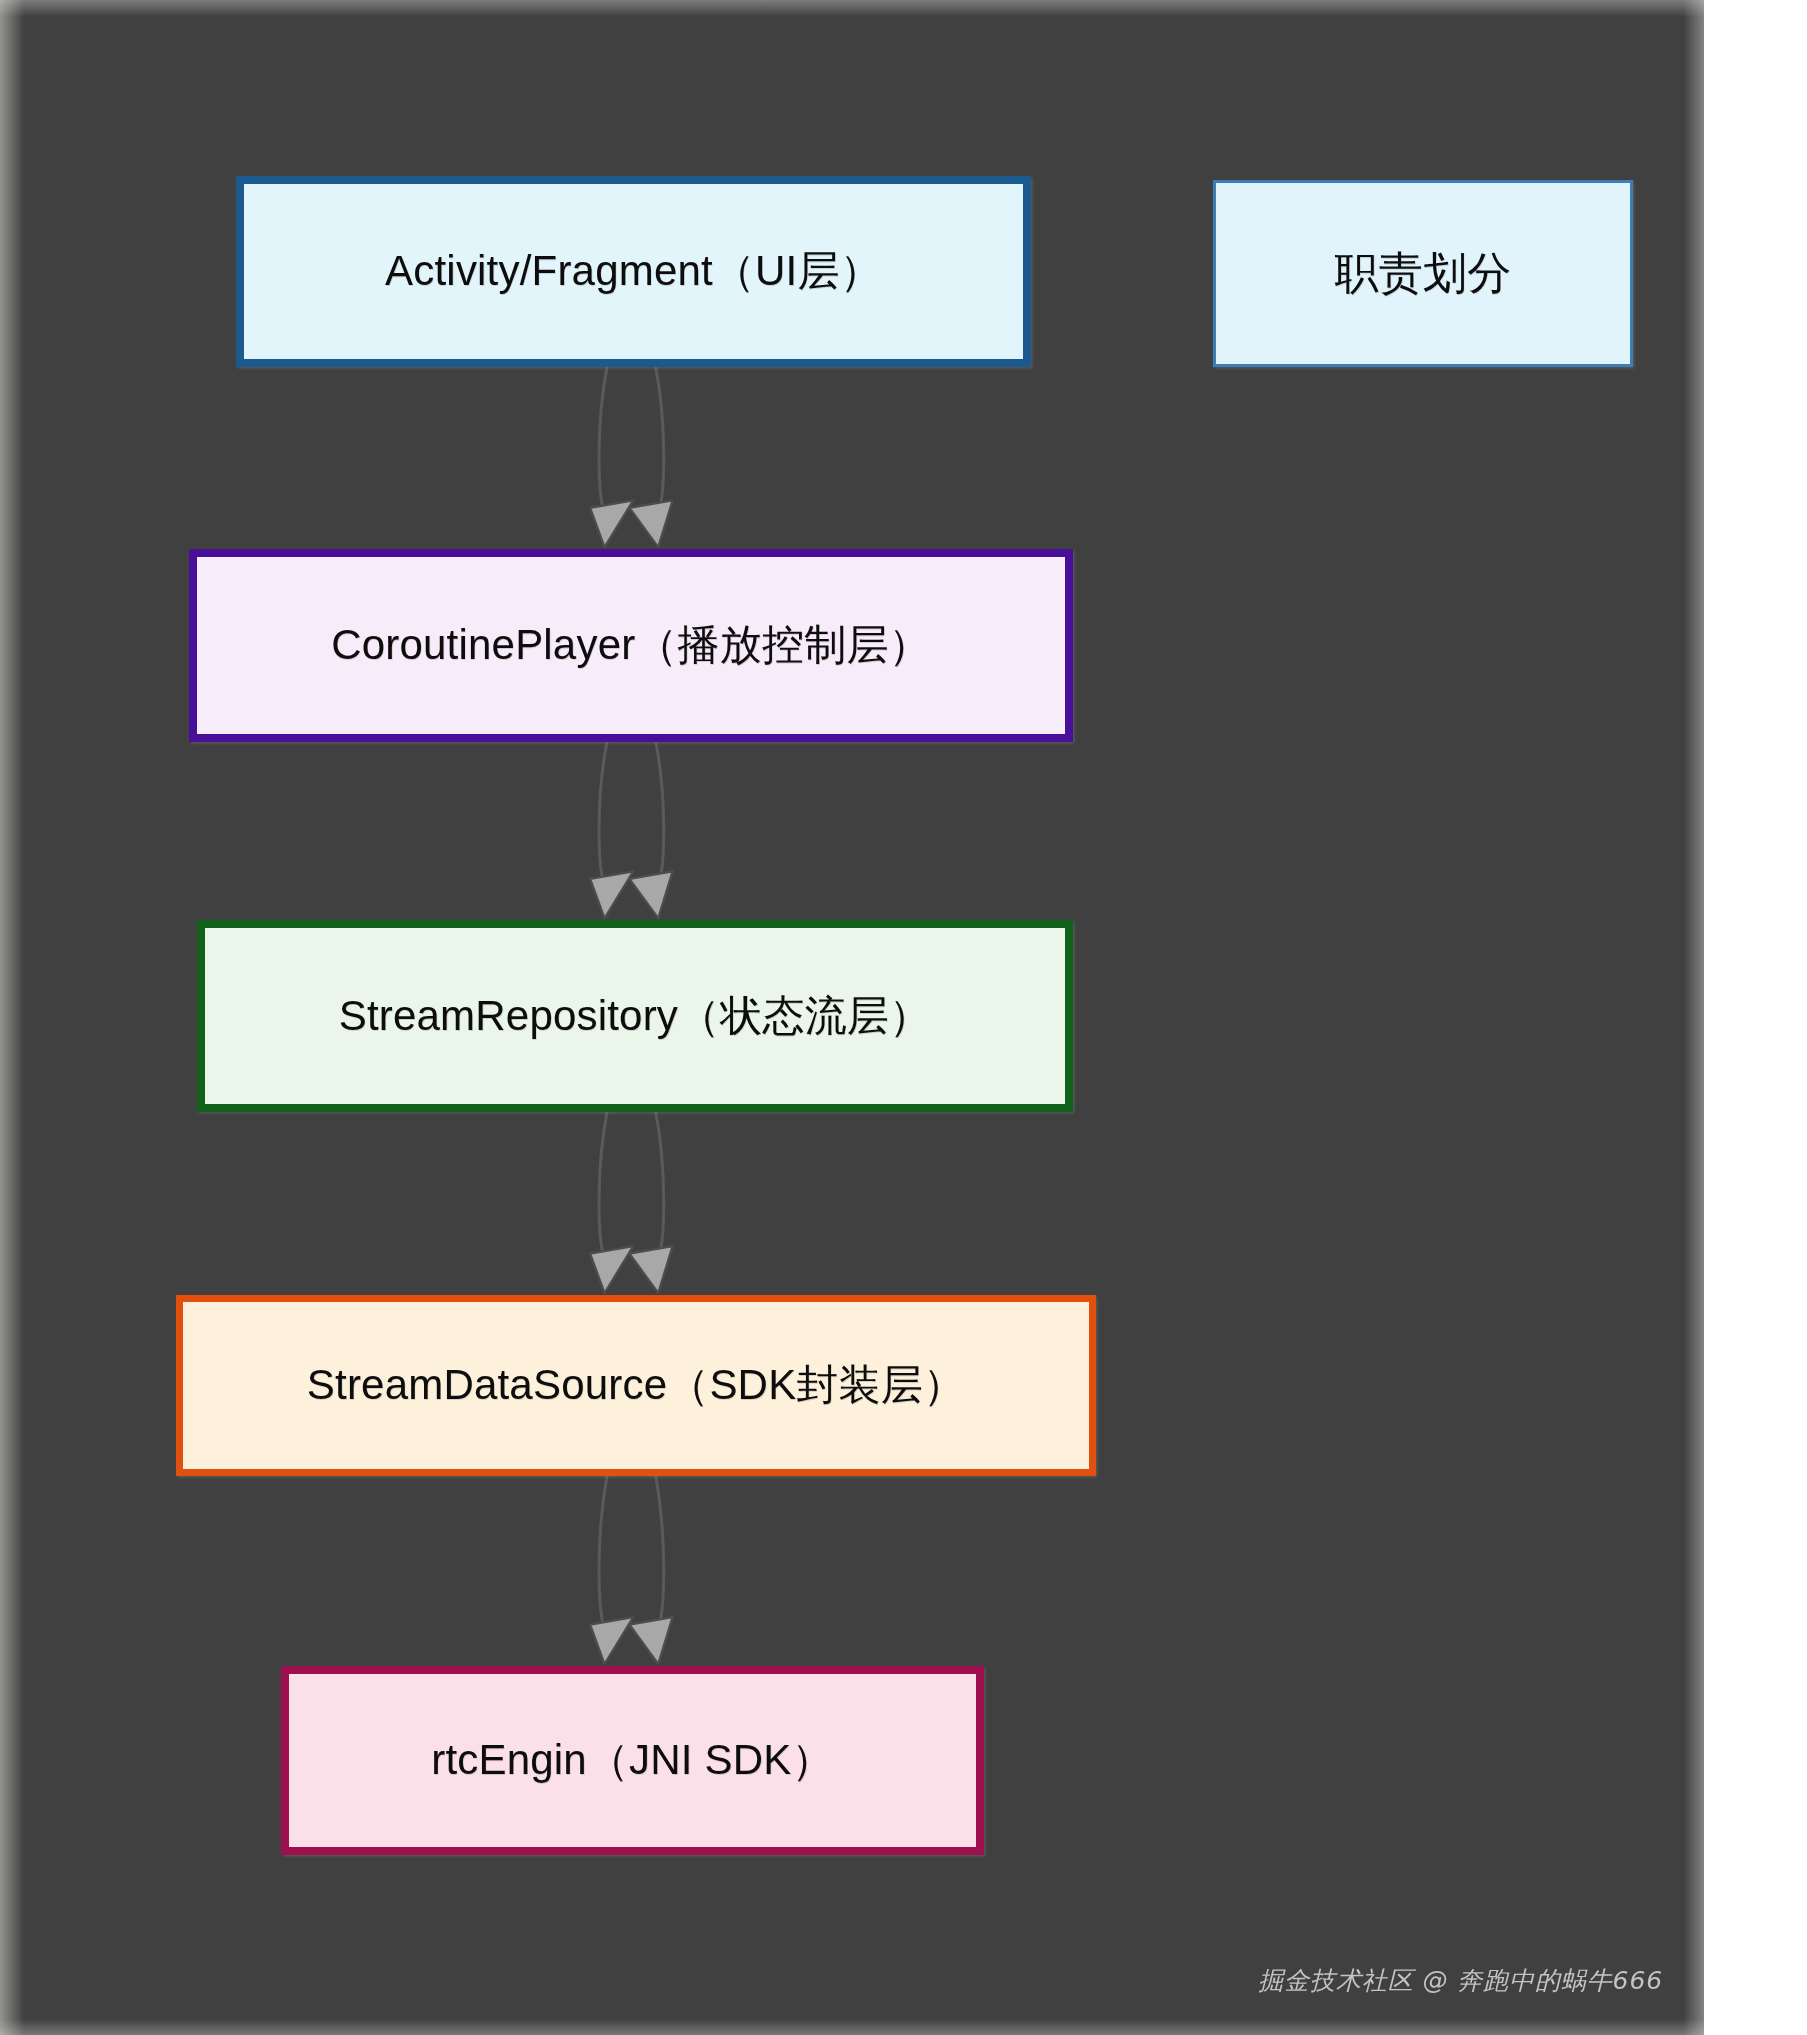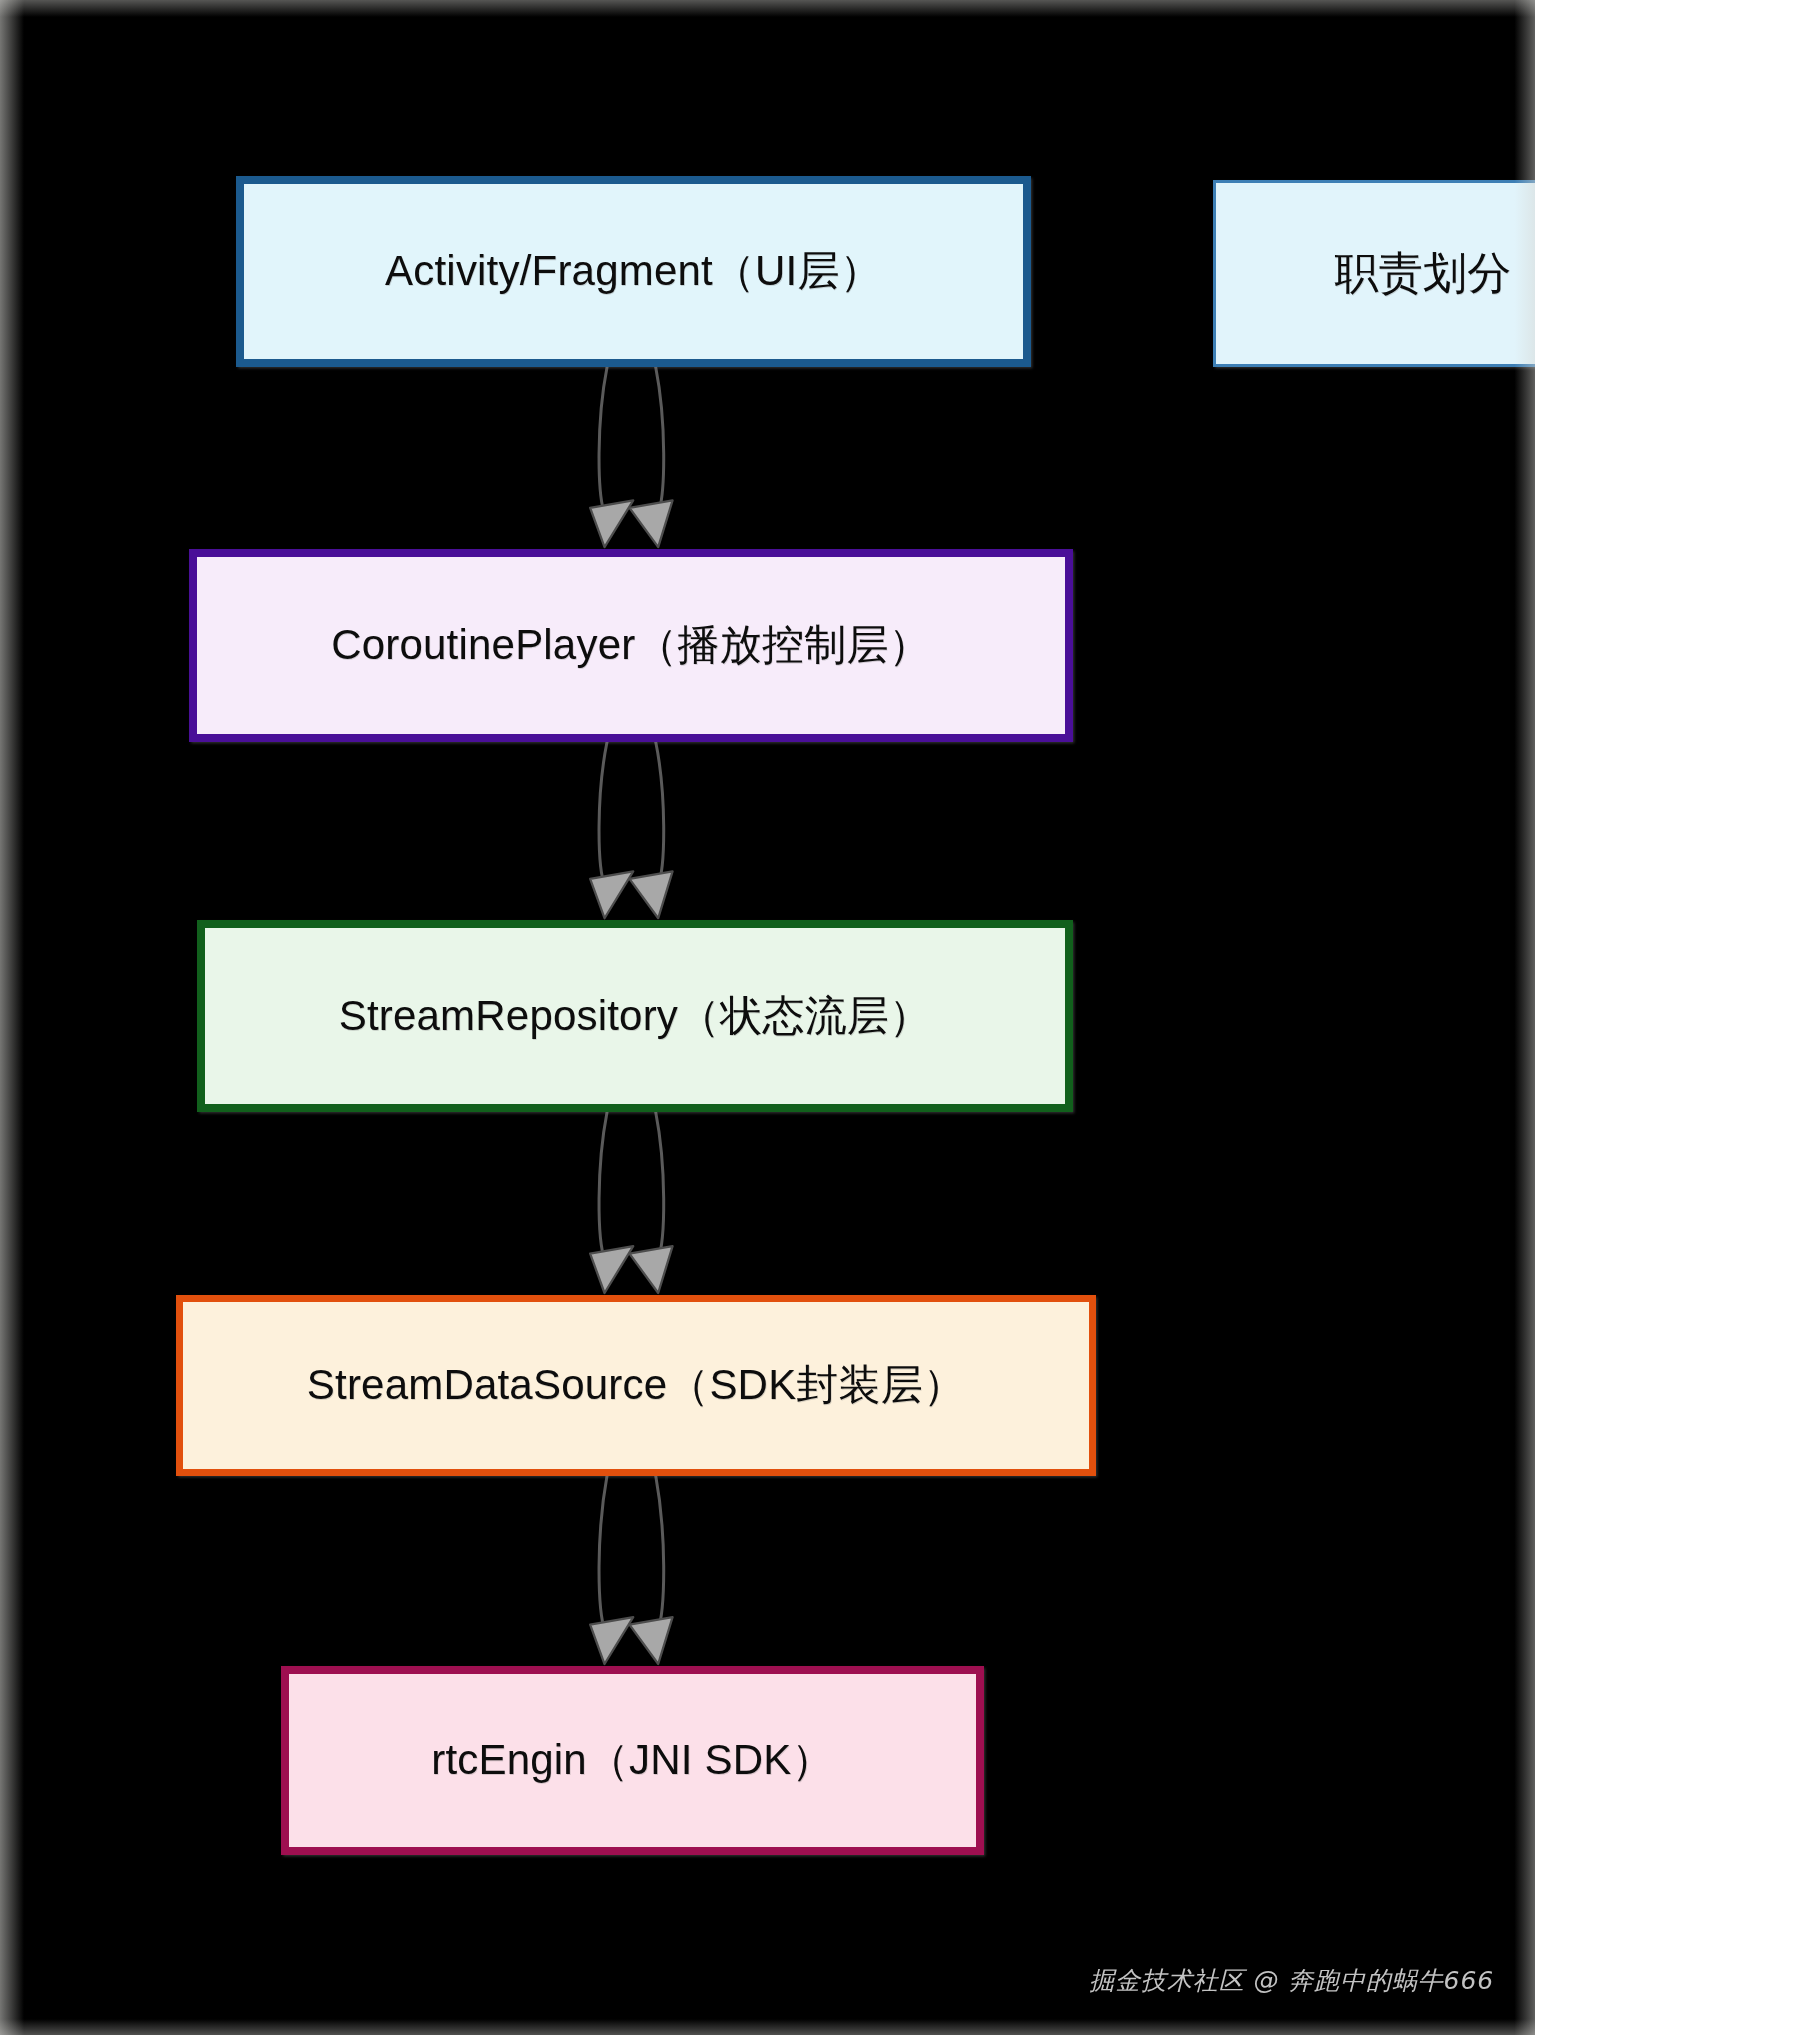--- a/index.html
+++ b/index.html
@@ -6,25 +6,24 @@
   html, body {
     margin: 0;
     padding: 0;
     background: #ffffff;
   }
   body {
     font-family: "Liberation Sans", "DejaVu Sans", sans-serif;
   }
   #canvas {
     position: relative;
-    width: 1499px;
+    width: 1704px;
     height: 2036px;
-    background: #000000;
+    background: #404040;
     overflow: hidden;
-    padding-left: 36px;
   }
   
   #page-shade {
     position: absolute;
     inset: 0;
     pointer-events: none;
     background:
       linear-gradient(to right, rgba(214,214,210,0.55) 0px, rgba(255,255,255,0) 24px),
       linear-gradient(to left,  rgba(214,214,210,0.45) 0px, rgba(255,255,255,0) 20.6px),
       linear-gradient(to bottom, rgba(214,214,210,0.40) 0px, rgba(255,255,255,0) 17px),

